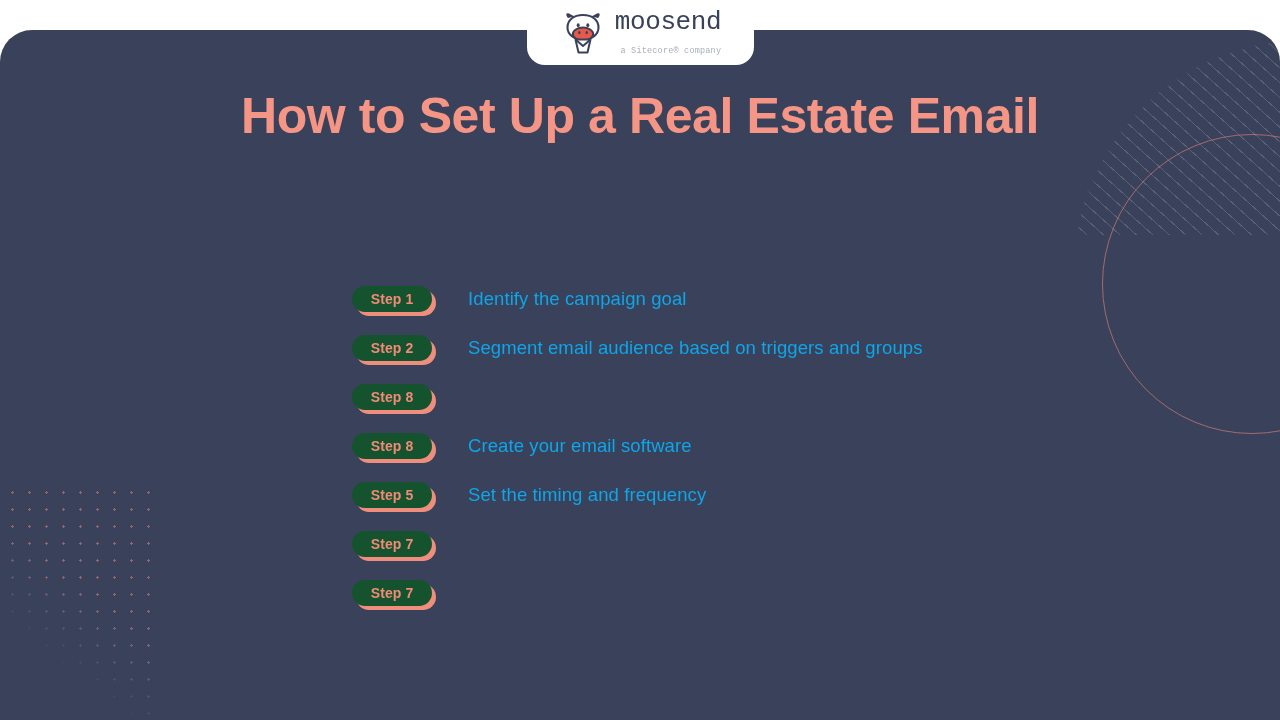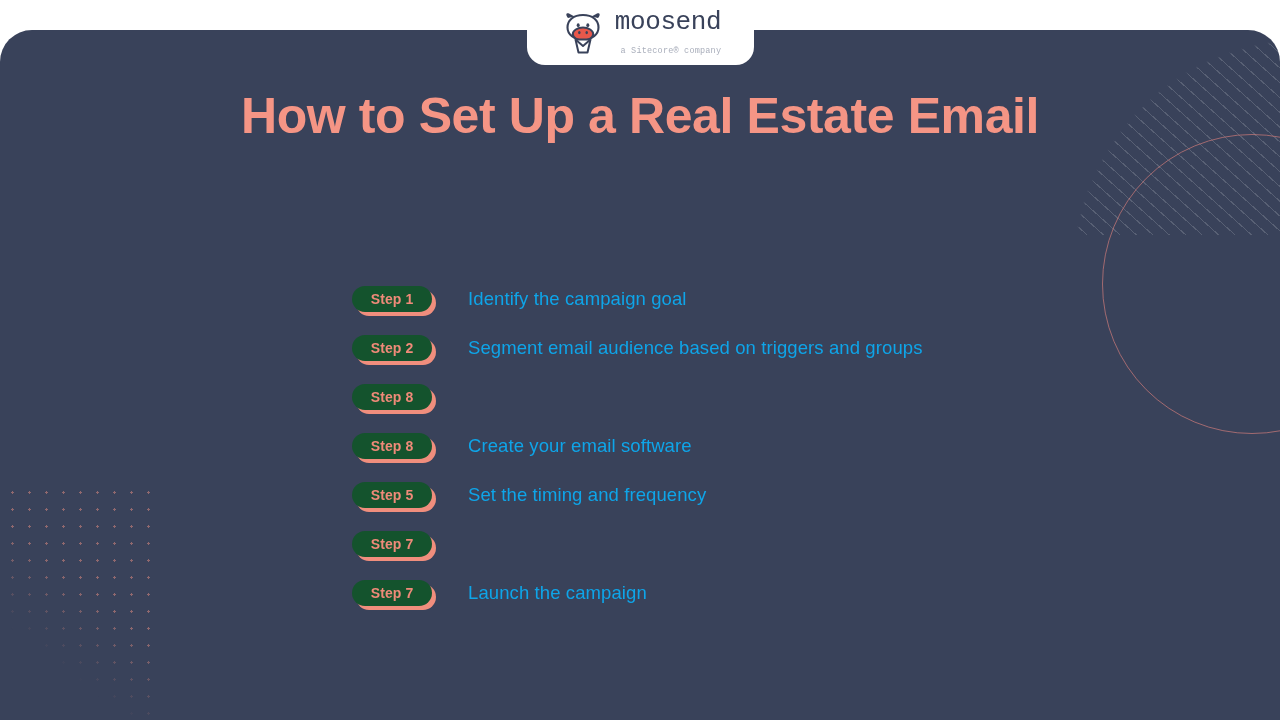--- a/index.html
+++ b/index.html
@@ -239,21 +239,20 @@
           <div class="badge-shadow"></div>
           <div class="badge">Step 7</div>
         </div>
       </div>
 
       <div class="step-row">
         <div class="badge-wrap">
           <div class="badge-shadow"></div>
           <div class="badge">Step 7</div>
         </div>
-        <div class="step-text">Launch the campaign</div>
       </div>
 
     </div>
 
   </div>
 
   <div class="logo-notch">
     <svg class="logo-mark" viewBox="0 0 46 44">
 
       <path d="M8 7 C5 3.5 6.5 1.5 9 2.5 L14.5 5.5 Z" fill="#39425a"></path>

